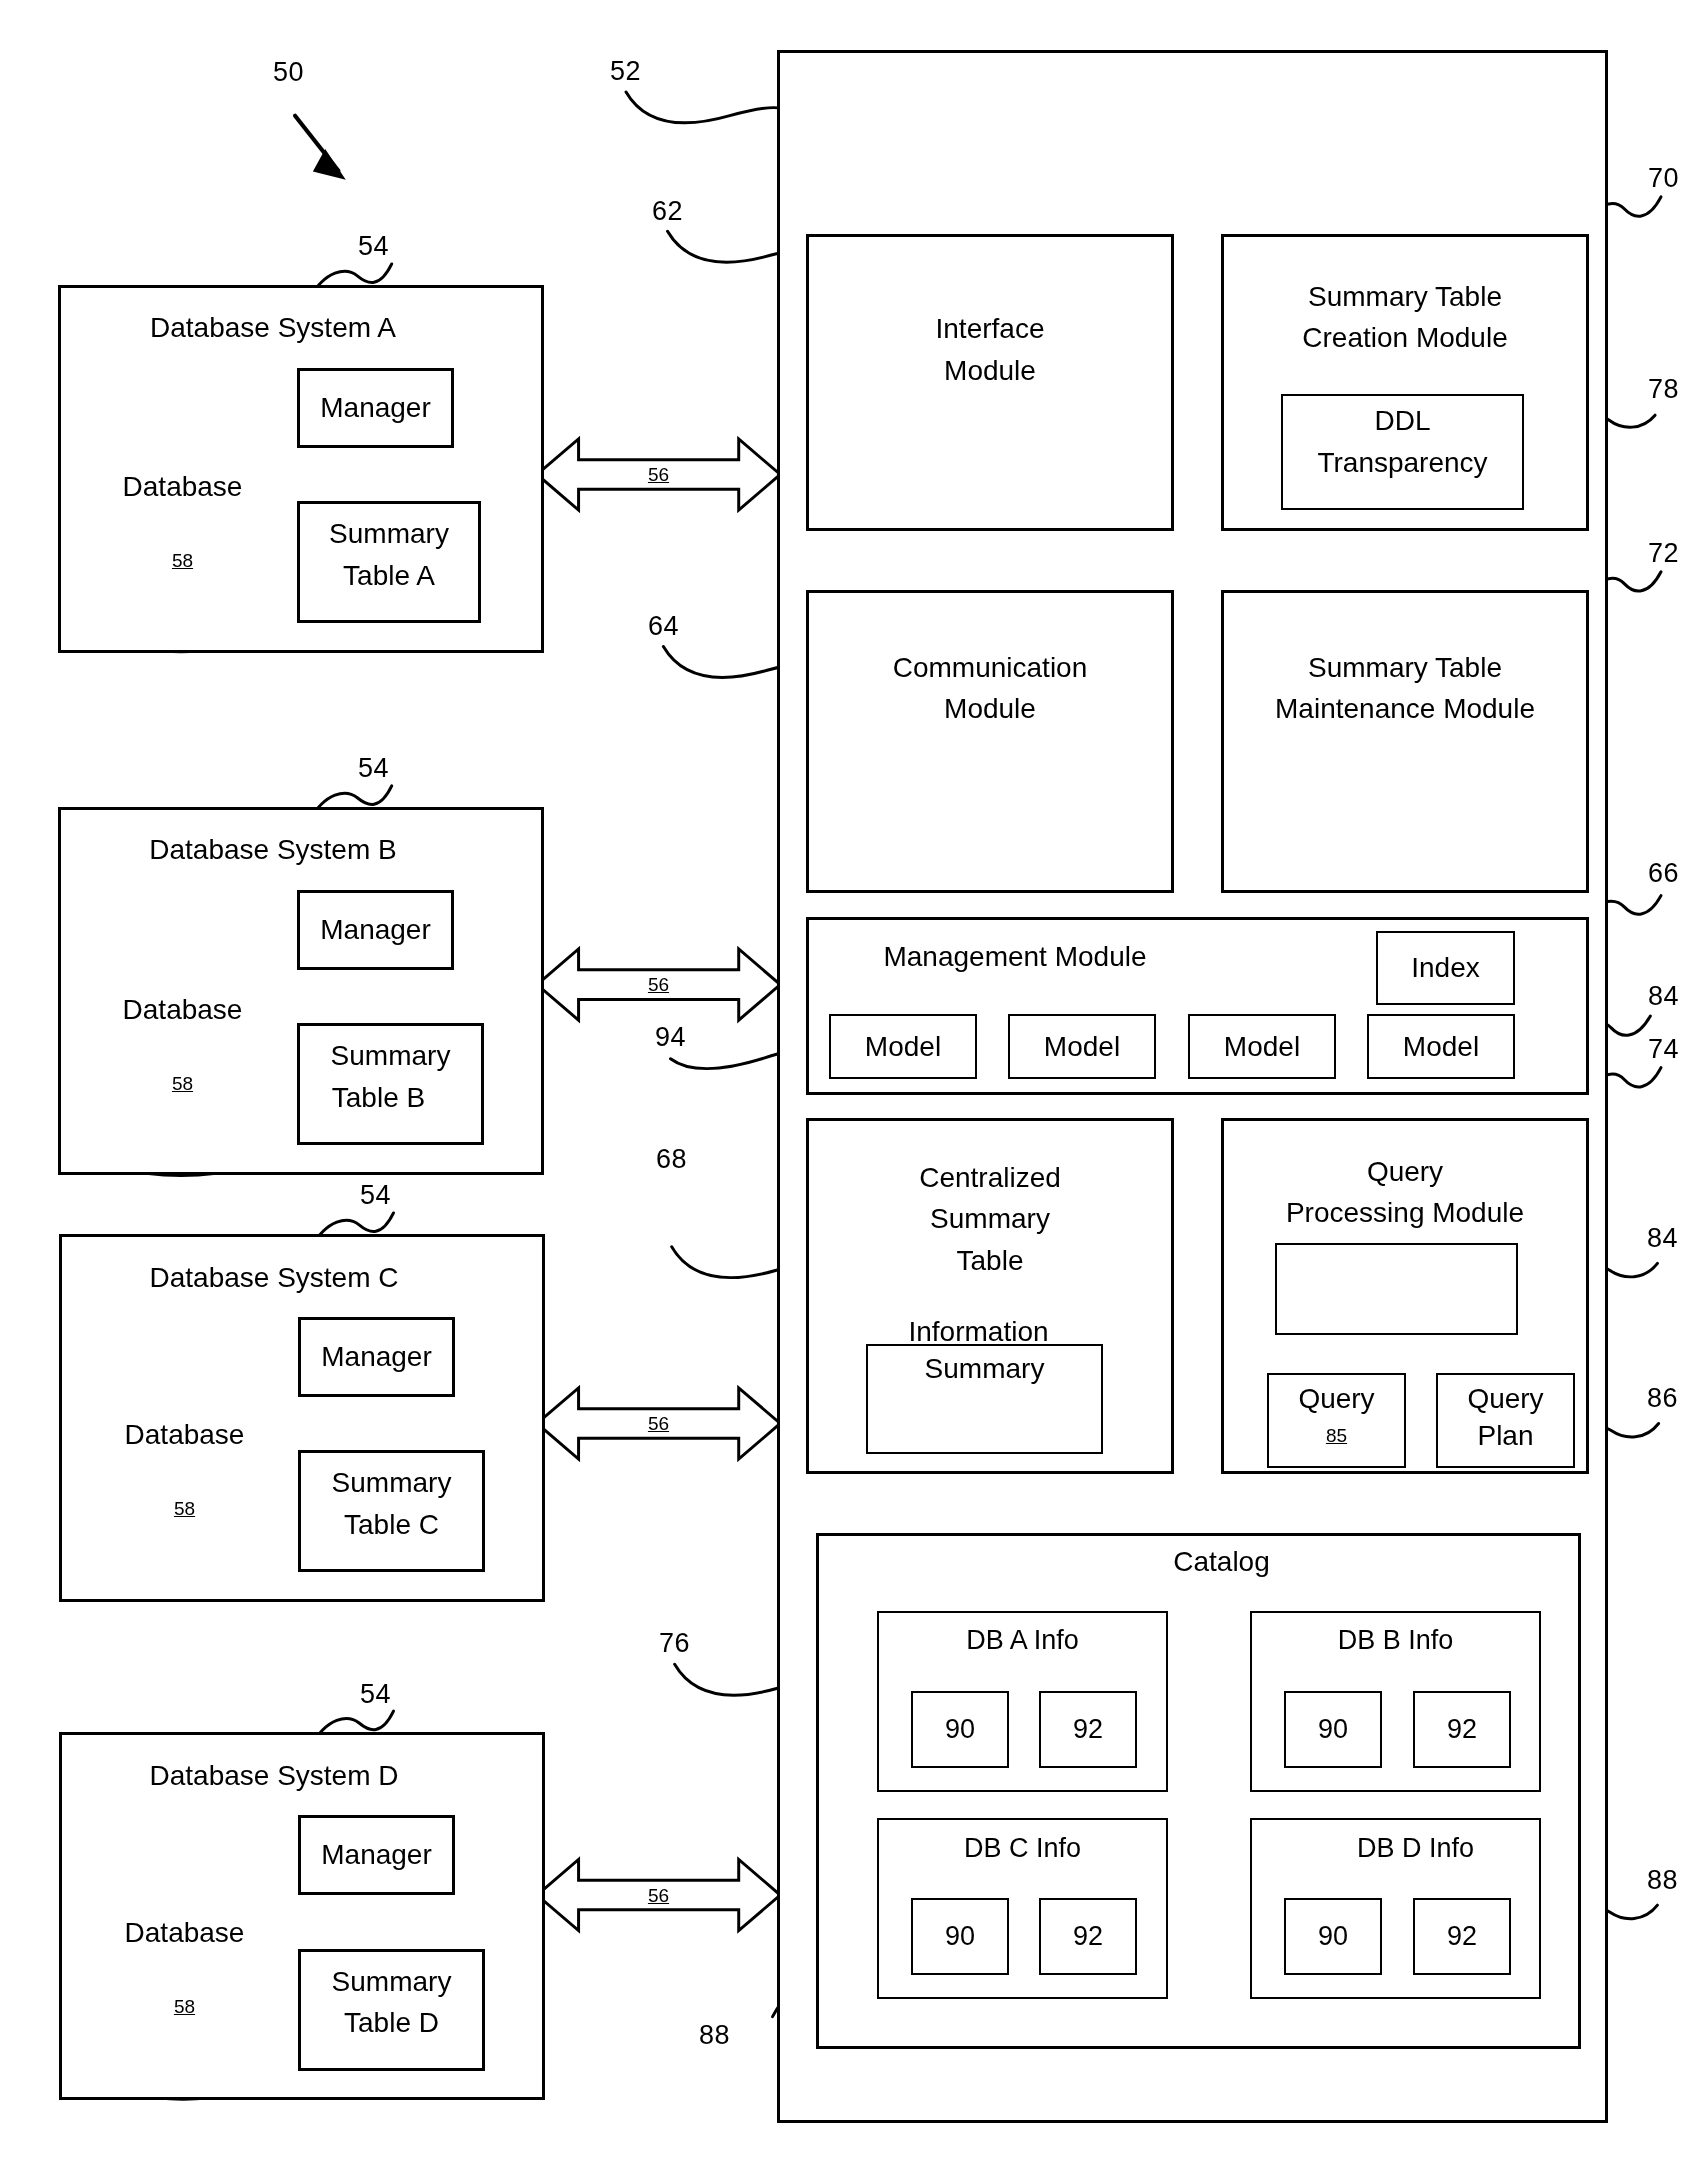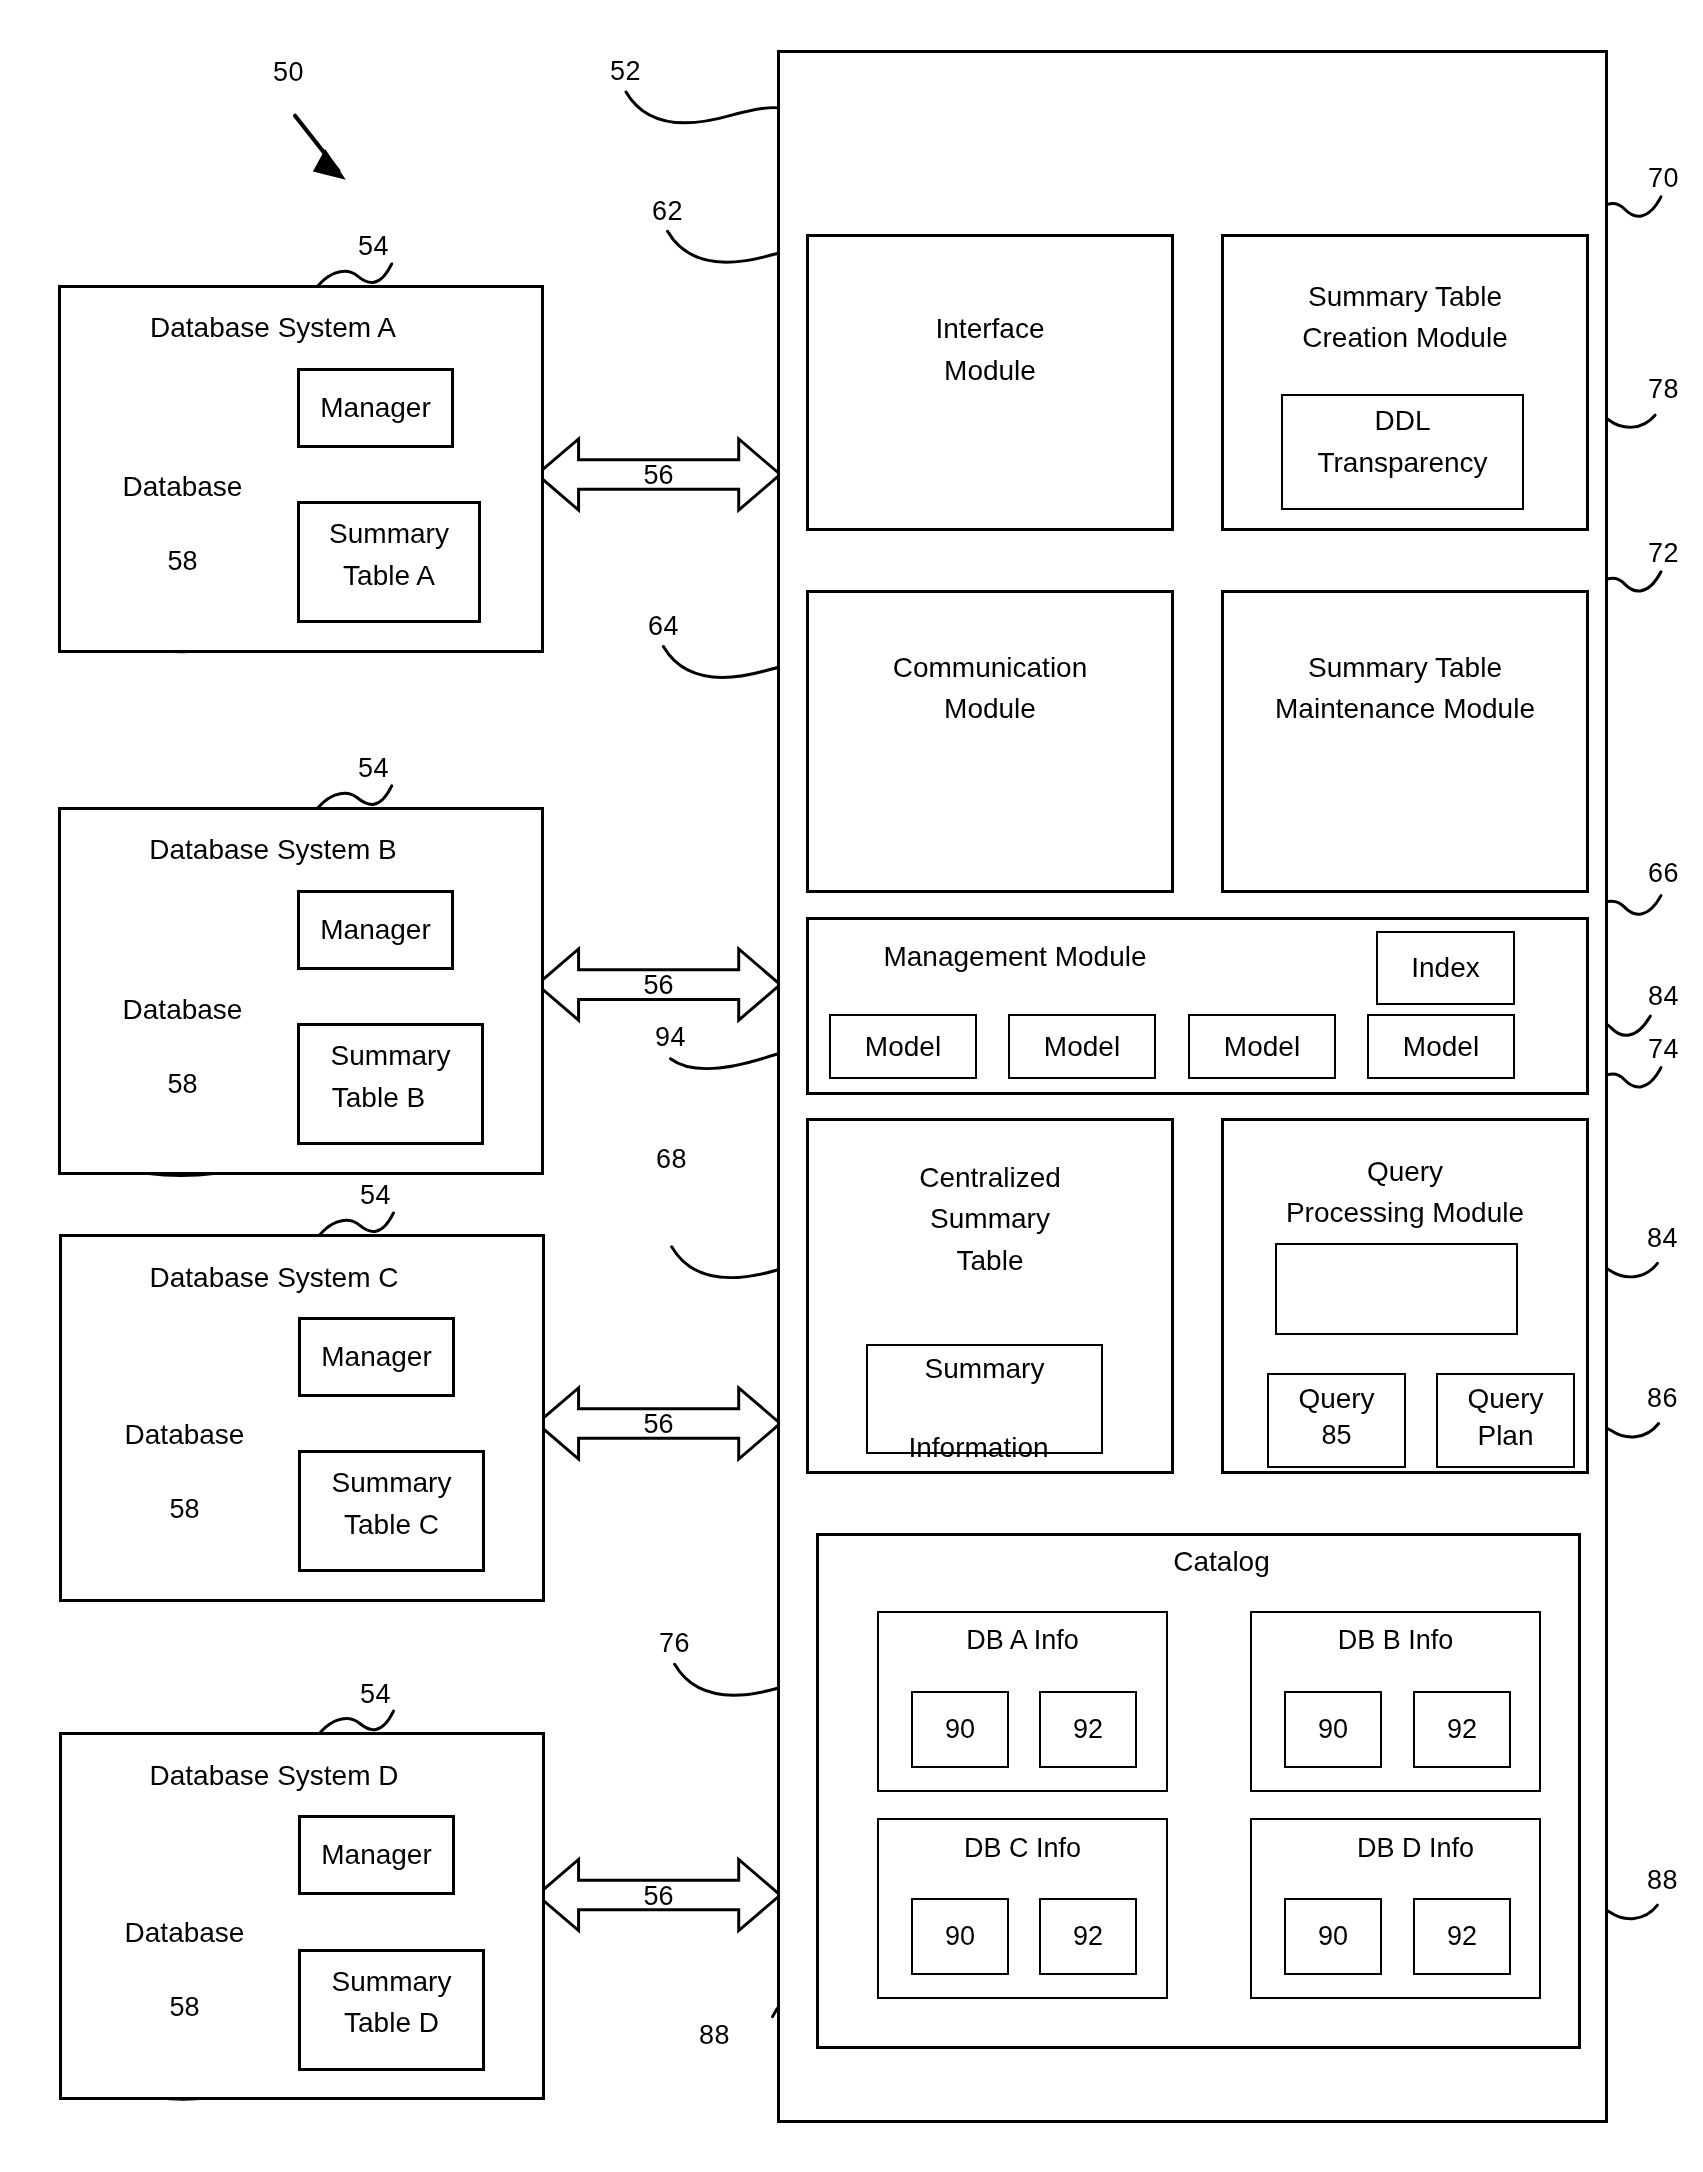--- a/index.html
+++ b/index.html
@@ -46,21 +46,21 @@
     font-size: 27px;
     letter-spacing: 0.6px;
     color: #000;
     text-align: center;
     font-family: "Liberation Sans", sans-serif;
   }
   .title-36 { font-size: 27px; }
   .t-sys   { font-size: 28px; }
   .t-mod   { font-size: 28px; }
   .t-small { font-size: 27px; }
-  .t-num   { font-size: 27px; }
+  .t-num   { font-size: 19px; text-decoration: underline; }
 
   
   .ctr {
     position: absolute;
     display: flex;
     align-items: center;
     justify-content: center;
     text-align: center;
   }
 </style>
@@ -270,21 +270,21 @@
   <div class="ctr t-mod" style="left:1188px; top:1014px; width:148px; height:65px;">Model</div>
   <div class="box thin" style="left:1367px; top:1014px; width:148px; height:65px;"></div>
   <div class="ctr t-mod" style="left:1367px; top:1014px; width:148px; height:65px;">Model</div>
 
   <div class="box" style="left:806px; top:1118px; width:368px; height:356px;"></div>
   <div class="ctr t-mod" style="left:806px; top:1160px; width:368px; height:36px;">Centralized</div>
   <div class="ctr t-mod" style="left:806px; top:1201px; width:368px; height:36px;">Summary</div>
   <div class="ctr t-mod" style="left:806px; top:1243px; width:368px; height:36px;">Table</div>
   <div class="box thin" style="left:866px; top:1344px; width:237px; height:110px;"></div>
   <div class="ctr t-mod" style="left:866px; top:1351px; width:237px; height:36px;">Summary</div>
-  <div class="ctr t-mod" style="left:866px; top:1430px; width:209px; height:36px;padding-left:8px;">Information</div>
+  <div class="ctr t-mod" style="left:866px; top:1314px; width:209px; height:36px;padding-left:8px;">Information</div>
 
   <div class="box" style="left:1221px; top:1118px; width:368px; height:356px;"></div>
   <div class="ctr t-mod" style="left:1221px; top:1154px; width:368px; height:36px;">Query</div>
   <div class="ctr t-mod" style="left:1221px; top:1195px; width:368px; height:36px;">Processing Module</div>
   <div class="box thin" style="left:1275px; top:1243px; width:243px; height:92px;"></div>
   <div class="box thin" style="left:1267px; top:1373px; width:139px; height:95px;"></div>
   <div class="ctr t-mod" style="left:1267px; top:1382px; width:139px; height:33px;">Query</div>
   <div class="ctr t-num" style="left:1267px; top:1419px; width:139px; height:33px;">85</div>
   <div class="box thin" style="left:1436px; top:1373px; width:139px; height:95px;"></div>
   <div class="ctr t-mod" style="left:1436px; top:1382px; width:139px; height:33px;">Query</div>

